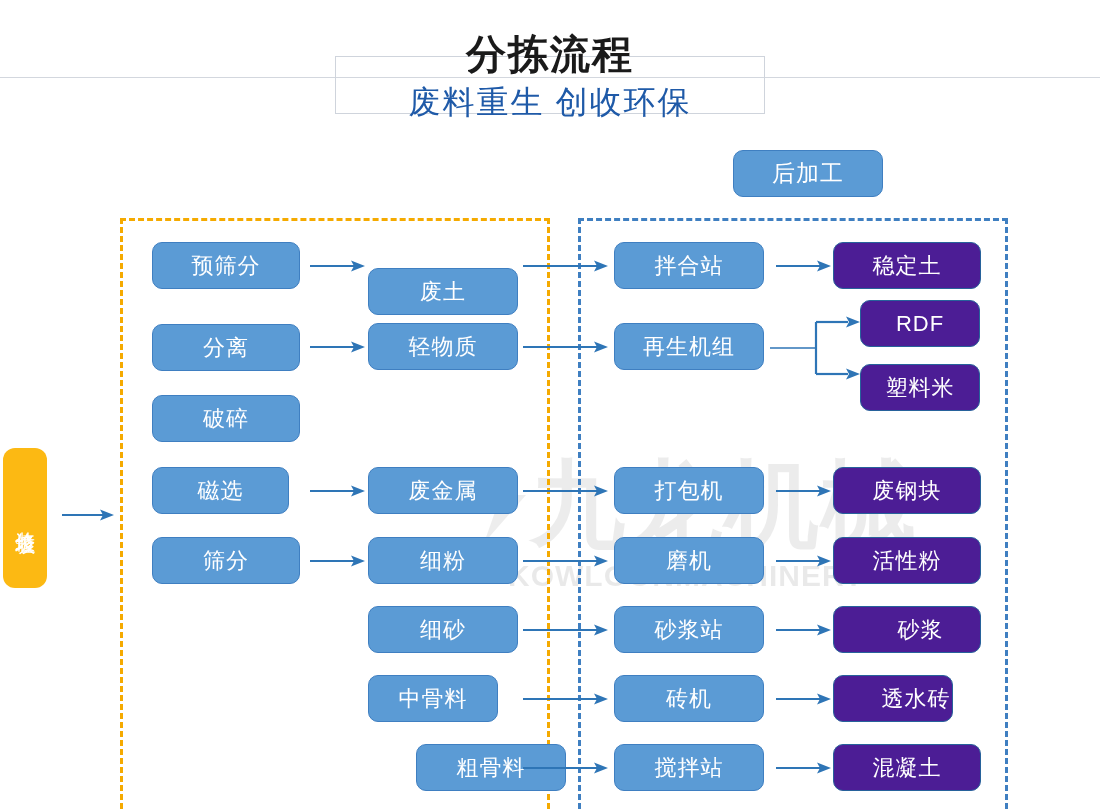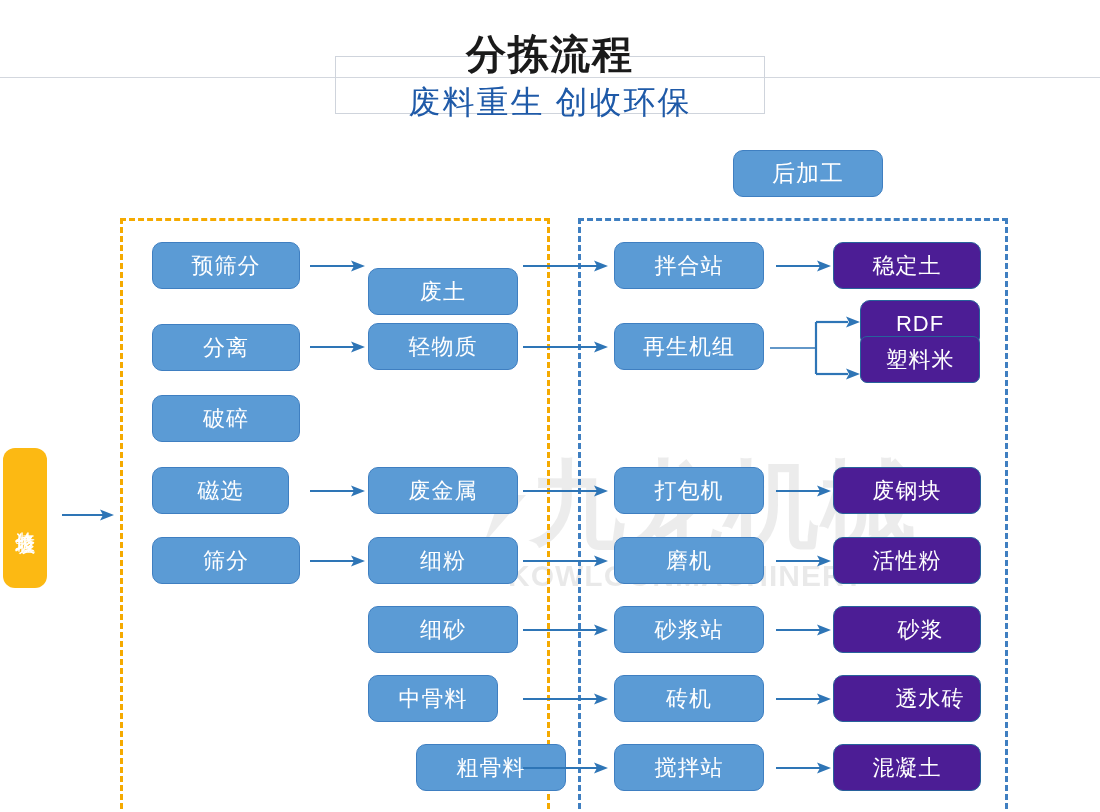--- a/index.html
+++ b/index.html
@@ -361,20 +361,20 @@
   </div>
   <div class="arrow" style="left:776px; top:762px; width:55px;">
     <svg width="55" height="12" viewBox="0 0 55 12">
       <line x1="0" y1="6" x2="45" y2="6" stroke="#2e75b6" stroke-width="2.2"></line>
       <path d="M55 6 L41 0.6 L44 6 L41 11.4 Z" fill="#2e75b6"></path>
     </svg>
   </div>
 
   <div class="node dark" style="left:833px; top:242px; width:148px;">稳定土</div>
   <div class="node dark" style="left:860px; top:300px; width:120px;">RDF</div>
-  <div class="node dark" style="left:860px; top:336px; width:120px;border-radius:7px;">塑料米</div>
+  <div class="node dark" style="left:860px; top:364px; width:120px;">塑料米</div>
   <div class="node dark" style="left:833px; top:467px; width:148px;">废钢块</div>
   <div class="node dark" style="left:833px; top:537px; width:148px;">活性粉</div>
   <div class="node dark" style="left:833px; top:606px; width:148px;padding-left:27px;">砂浆</div>
-  <div class="node dark" style="left:833px; top:675px; width:148px;padding-left:46px;">透水砖</div>
+  <div class="node dark" style="left:833px; top:675px; width:120px;padding-left:46px;">透水砖</div>
   <div class="node dark" style="left:833px; top:744px; width:148px;">混凝土</div>
 
 </div>
 
 </body></html>

